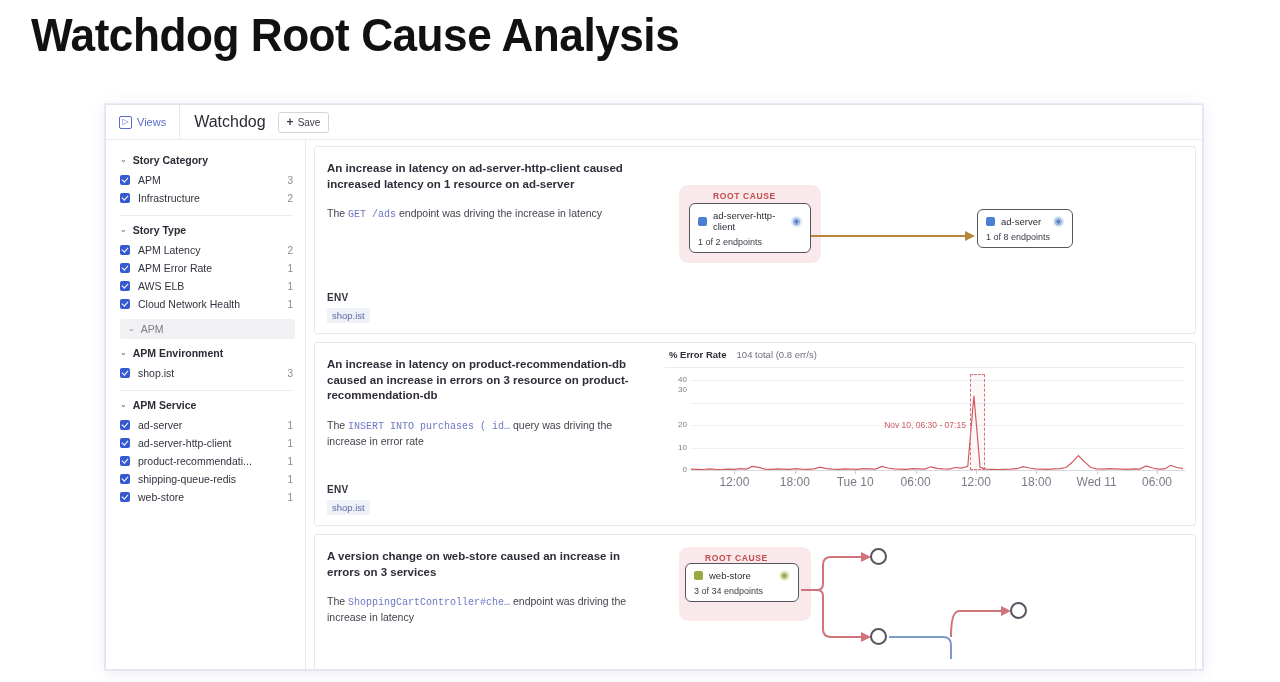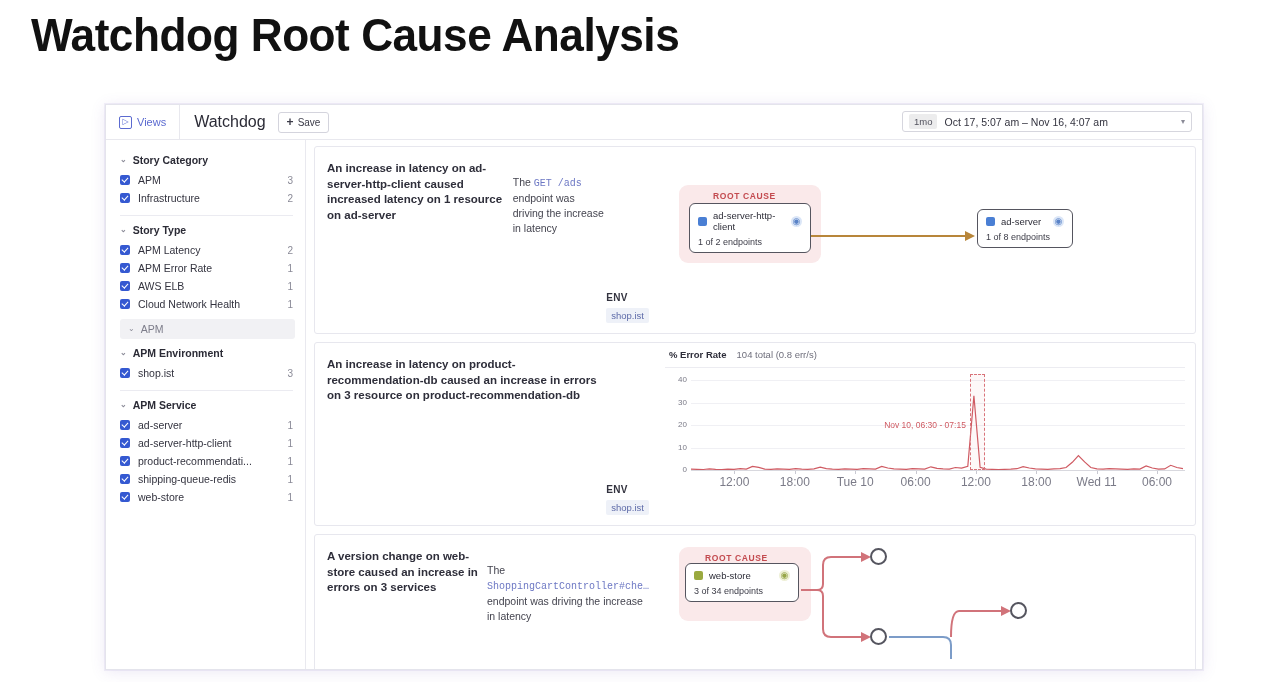--- a/index.html
+++ b/index.html
@@ -185,21 +185,21 @@
   }
   .card1 { height: 188px; }
   .card2 { height: 184px; }
   .card3 { height: 150px; }
 
   .story-left {
     width: 350px;
     flex: 0 0 350px;
     padding: 14px 16px 10px 12px;
     box-sizing: border-box;
-    display: flex; flex-direction: row;
+    display: flex; flex-direction: column;
   }
   .story-title {
     font-size: 11.5px;
     font-weight: bold;
     color: #2e2e3a;
     line-height: 15.5px;
   }
   .story-desc {
     margin-top: 14px;
     font-size: 10.5px;
@@ -314,25 +314,20 @@
       <div class="views-tab">
         <span class="views-icon">▷</span>
         <span>Views</span>
       </div>
       <div class="wd-title">Watchdog</div>
       <div class="save-btn">
         <span class="save-plus">+</span>
         <span>Save</span>
       </div>
 
-      <div class="timerange">
-        <span class="tr-badge">1mo</span>
-        <span class="tr-text">Oct 17, 5:07 am – Nov 16, 4:07 am</span>
-        <span class="tr-caret">▾</span>
-      </div>
     </div>
 
     <div class="app-body">
 
       <div class="sidebar">
 
         <div class="facet">
           <div class="facet-head">
             <span class="chev">⌄</span>
             <span>Story Category</span>
@@ -467,41 +462,42 @@
                 <span class="node-globe globe-blue">◉</span>
               </div>
               <div class="node-sub">1 of 8 endpoints</div>
             </div>
           </div>
         </div>
 
         <div class="story-card card2">
           <div class="story-left">
             <div class="story-title">An increase in latency on product-recommendation-db caused an increase in errors on 3 resource on product-recommendation-db</div>
+            <div class="story-desc"><span>The </span><span class="code">INSERT INTO purchases ( id…</span><span>  query was driving the increase in error rate</span></div>
             <div class="env-block">
               <div class="env-label">ENV</div>
               <span class="env-tag">shop.ist</span>
             </div>
           </div>
           <div class="story-right">
             <div class="chart-wrap">
               <div class="chart-head">
                 <span class="chart-metric">% Error Rate</span>
                 <span class="chart-total">104 total (0.8 err/s)</span>
               </div>
               <div class="chart-hr"></div>
               <div class="plot" id="plot">
                   <div class="axisline" style="top: 98px;"></div>
                   <div class="ytick" style="top: 93px;">0</div>
                   <div class="gridline" style="top: 75.5px;"></div>
                   <div class="ytick" style="top: 70.5px;">10</div>
                   <div class="gridline" style="top: 53px;"></div>
                   <div class="ytick" style="top: 48px;">20</div>
                   <div class="gridline" style="top: 30.5px;"></div>
-                  <div class="ytick" style="top: 26px;">30</div>
+                  <div class="ytick" style="top: 13px;">30</div>
                   <div class="gridline" style="top: 8px;"></div>
                   <div class="ytick" style="top: 3px;">40</div>
                   <div class="xtick" style="left: 69.465px; top: 103px;">12:00</div>
                   <div class="xtickmark" style="left: 69.465px; top: 99px;"></div>
                   <div class="xtick" style="left: 129.833px; top: 103px;">18:00</div>
                   <div class="xtickmark" style="left: 129.833px; top: 99px;"></div>
                   <div class="xtick" style="left: 190.201px; top: 103px;">Tue 10</div>
                   <div class="xtickmark" style="left: 190.201px; top: 99px;"></div>
                   <div class="xtick" style="left: 250.569px; top: 103px;">06:00</div>
                   <div class="xtickmark" style="left: 250.569px; top: 99px;"></div>

